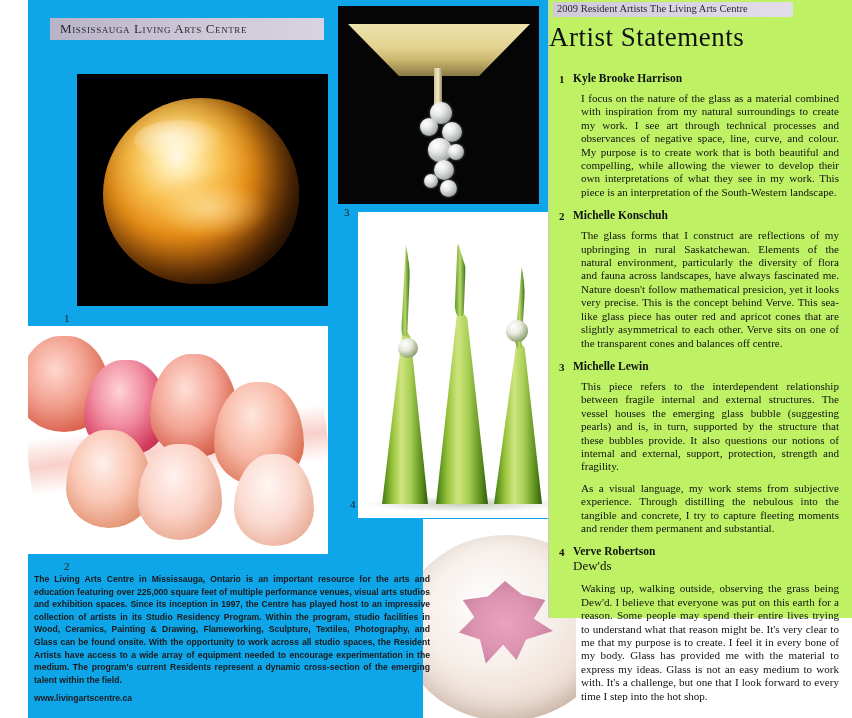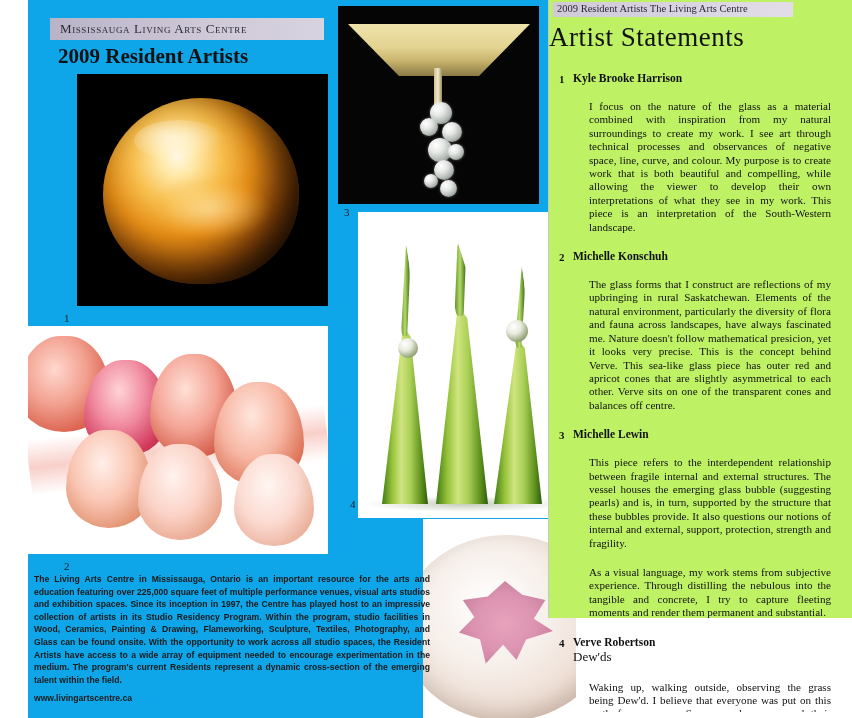--- a/index.html
+++ b/index.html
@@ -281,35 +281,34 @@
     font-family: "Liberation Serif", serif;
     font-size: 13px;
     color: #111;
     margin: 0;
   }
   .stmt-p {
     font-family: "Liberation Serif", serif;
     font-size: 11.1px;
     line-height: 13.4px;
     color: #111;
-    margin: 16px;
+    margin: 8px;
     text-align: justify;
   }
   .stmt-p + .stmt-p { margin-top: 0; }
 </style>
 </head>
 <body>
 
 <div class="page">
 
   <div class="left-panel">
 
     <div class="lac-banner"></div>
     <div class="lac-banner-text">Mississauga Living Arts Centre</div>
-    <div class="left-title">2009 Resident Artists</div>
 
     <div class="photo" id="photo1">
       <div class="sphere"></div>
       <div class="swirl"></div>
     </div>
     <div class="photo-label" style="left:36px; top:312px;">1</div>
 
     <div class="photo" id="photo3">
       <div class="disc"></div>
       <div class="stem"></div>

